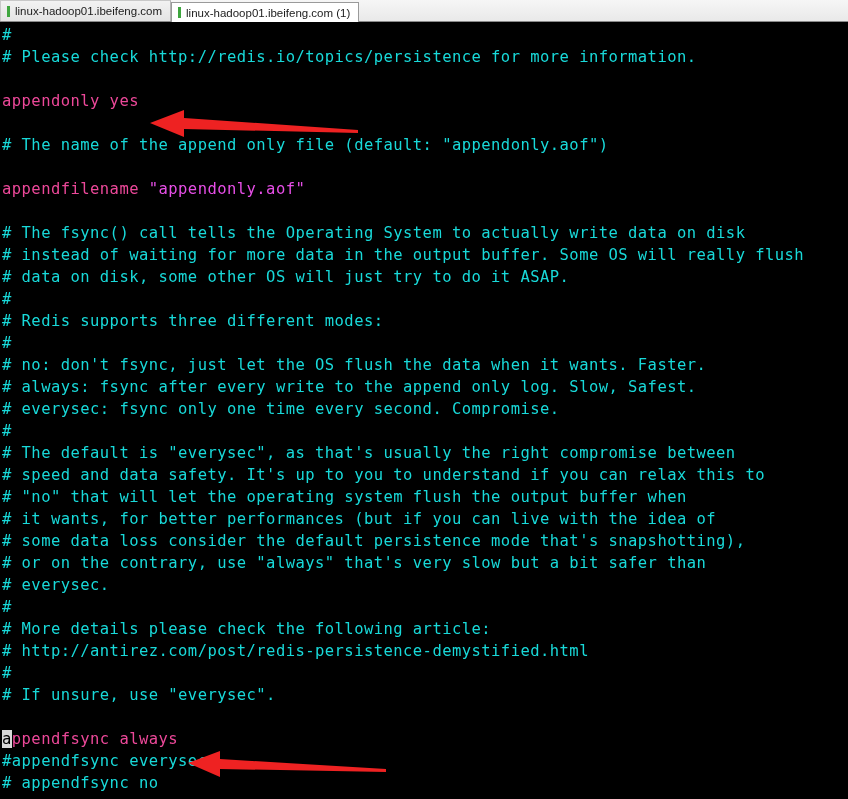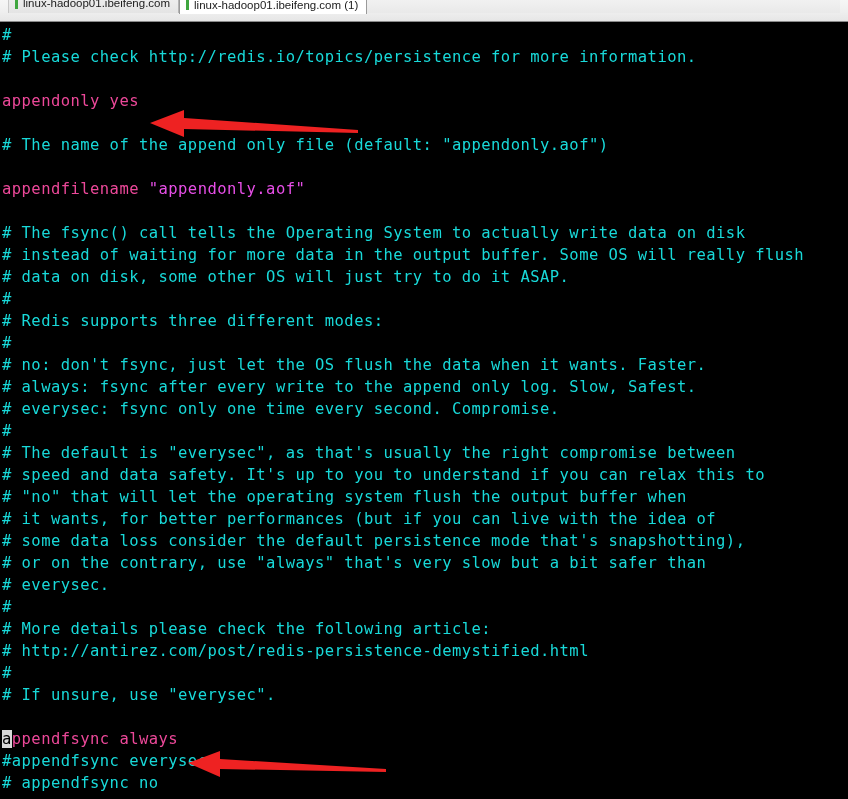--- a/index.html
+++ b/index.html
@@ -16,21 +16,21 @@
   }
 
   
   .tabbar {
     position: relative;
     height: 22px;
     background: linear-gradient(to bottom, #f6f6f6 0%, #efefef 55%, #e6e6e6 100%);
     border-bottom: 1px solid #8a8a8a;
     display: flex;
     align-items: flex-end;
-    padding: 8px;
+    padding: 0;
     box-sizing: border-box;
     font-family: "Liberation Sans", sans-serif;
     text-align: center;
   }
   .tab {
     height: 21px;
     display: flex;
     align-items: center;
     gap: 5px;
     padding: 0 8px 0 6px;

